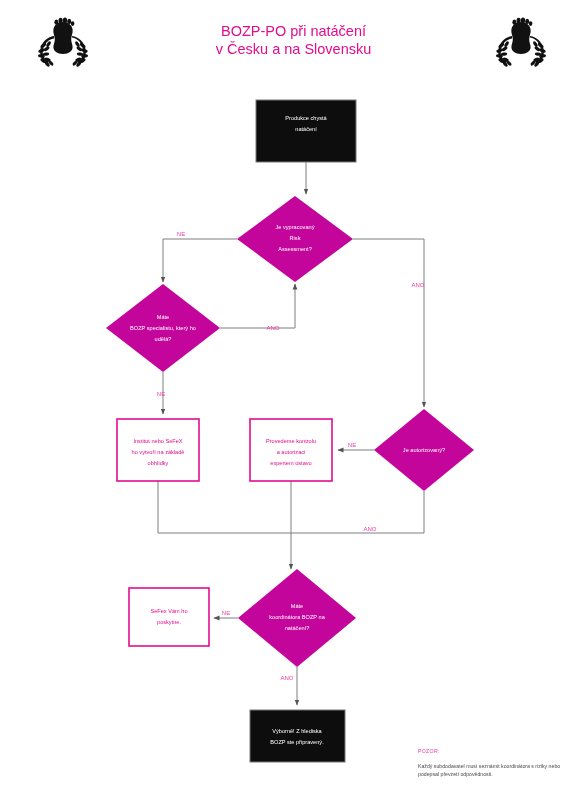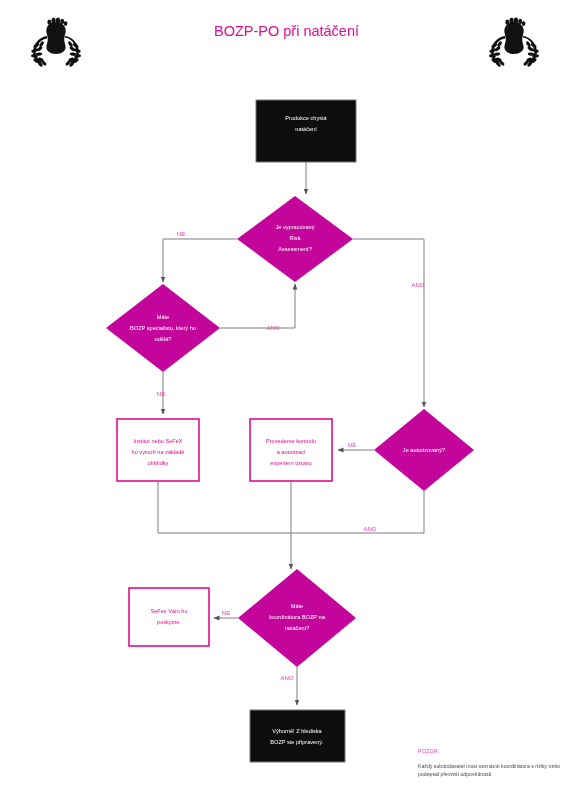--- a/index.html
+++ b/index.html
@@ -15,21 +15,21 @@
     overflow: hidden;
   }
   .page {
     position: absolute;
     inset: 0;
     background: #ffffff;
   }
   
   .header {
     position: absolute;
-    top: 0; left: 0;
+    top: 0; left: 7px;
     width: 493px;
     height: 84px;
   }
   .logo {
     position: absolute;
     top: 14px;
     width: 64px;
     height: 56px;
   }
   .logo-left  { left: 24px; }
@@ -142,20 +142,21 @@
             <ellipse cx="49" cy="40.2" rx="3.2" ry="1.6" transform="rotate(6 49 40.2)"></ellipse>
             <ellipse cx="47.2" cy="45.4" rx="3.1" ry="1.6" transform="rotate(-22 47.2 45.4)"></ellipse>
             <ellipse cx="44" cy="49.2" rx="3" ry="1.6" transform="rotate(-44 44 49.2)"></ellipse>
           </g>
         </g>
       </svg>
     </div>
 
     <div class="title">
       <div>BOZP-PO při natáčení</div>
+      <div>v Česku a na Slovensku</div>
     </div>
 
     <div class="logo logo-right">
       <svg viewBox="0 0 64 56" width="64" height="56" aria-hidden="true">
         <g fill="#111111">
           <path d="M32 8c-5.5 0-9 3.2-9.6 7.6-.5 3.6 1.2 6.2 1.4 9.3.2 3.4-1.6 5.5-1.4 8.6.2 3.6 3.6 6.4 9.6 6.4s9.4-2.8 9.6-6.4c.2-3.1-1.6-5.2-1.4-8.6.2-3.1 1.9-5.7 1.4-9.3C41 11.2 37.5 8 32 8z"></path>
           <ellipse cx="25.4" cy="8.2" rx="2" ry="2.6"></ellipse>
           <ellipse cx="29.6" cy="6.6" rx="2.1" ry="2.8"></ellipse>
           <ellipse cx="34" cy="6.4" rx="2.1" ry="2.8"></ellipse>
           <ellipse cx="38.2" cy="7.4" rx="2" ry="2.6"></ellipse>

